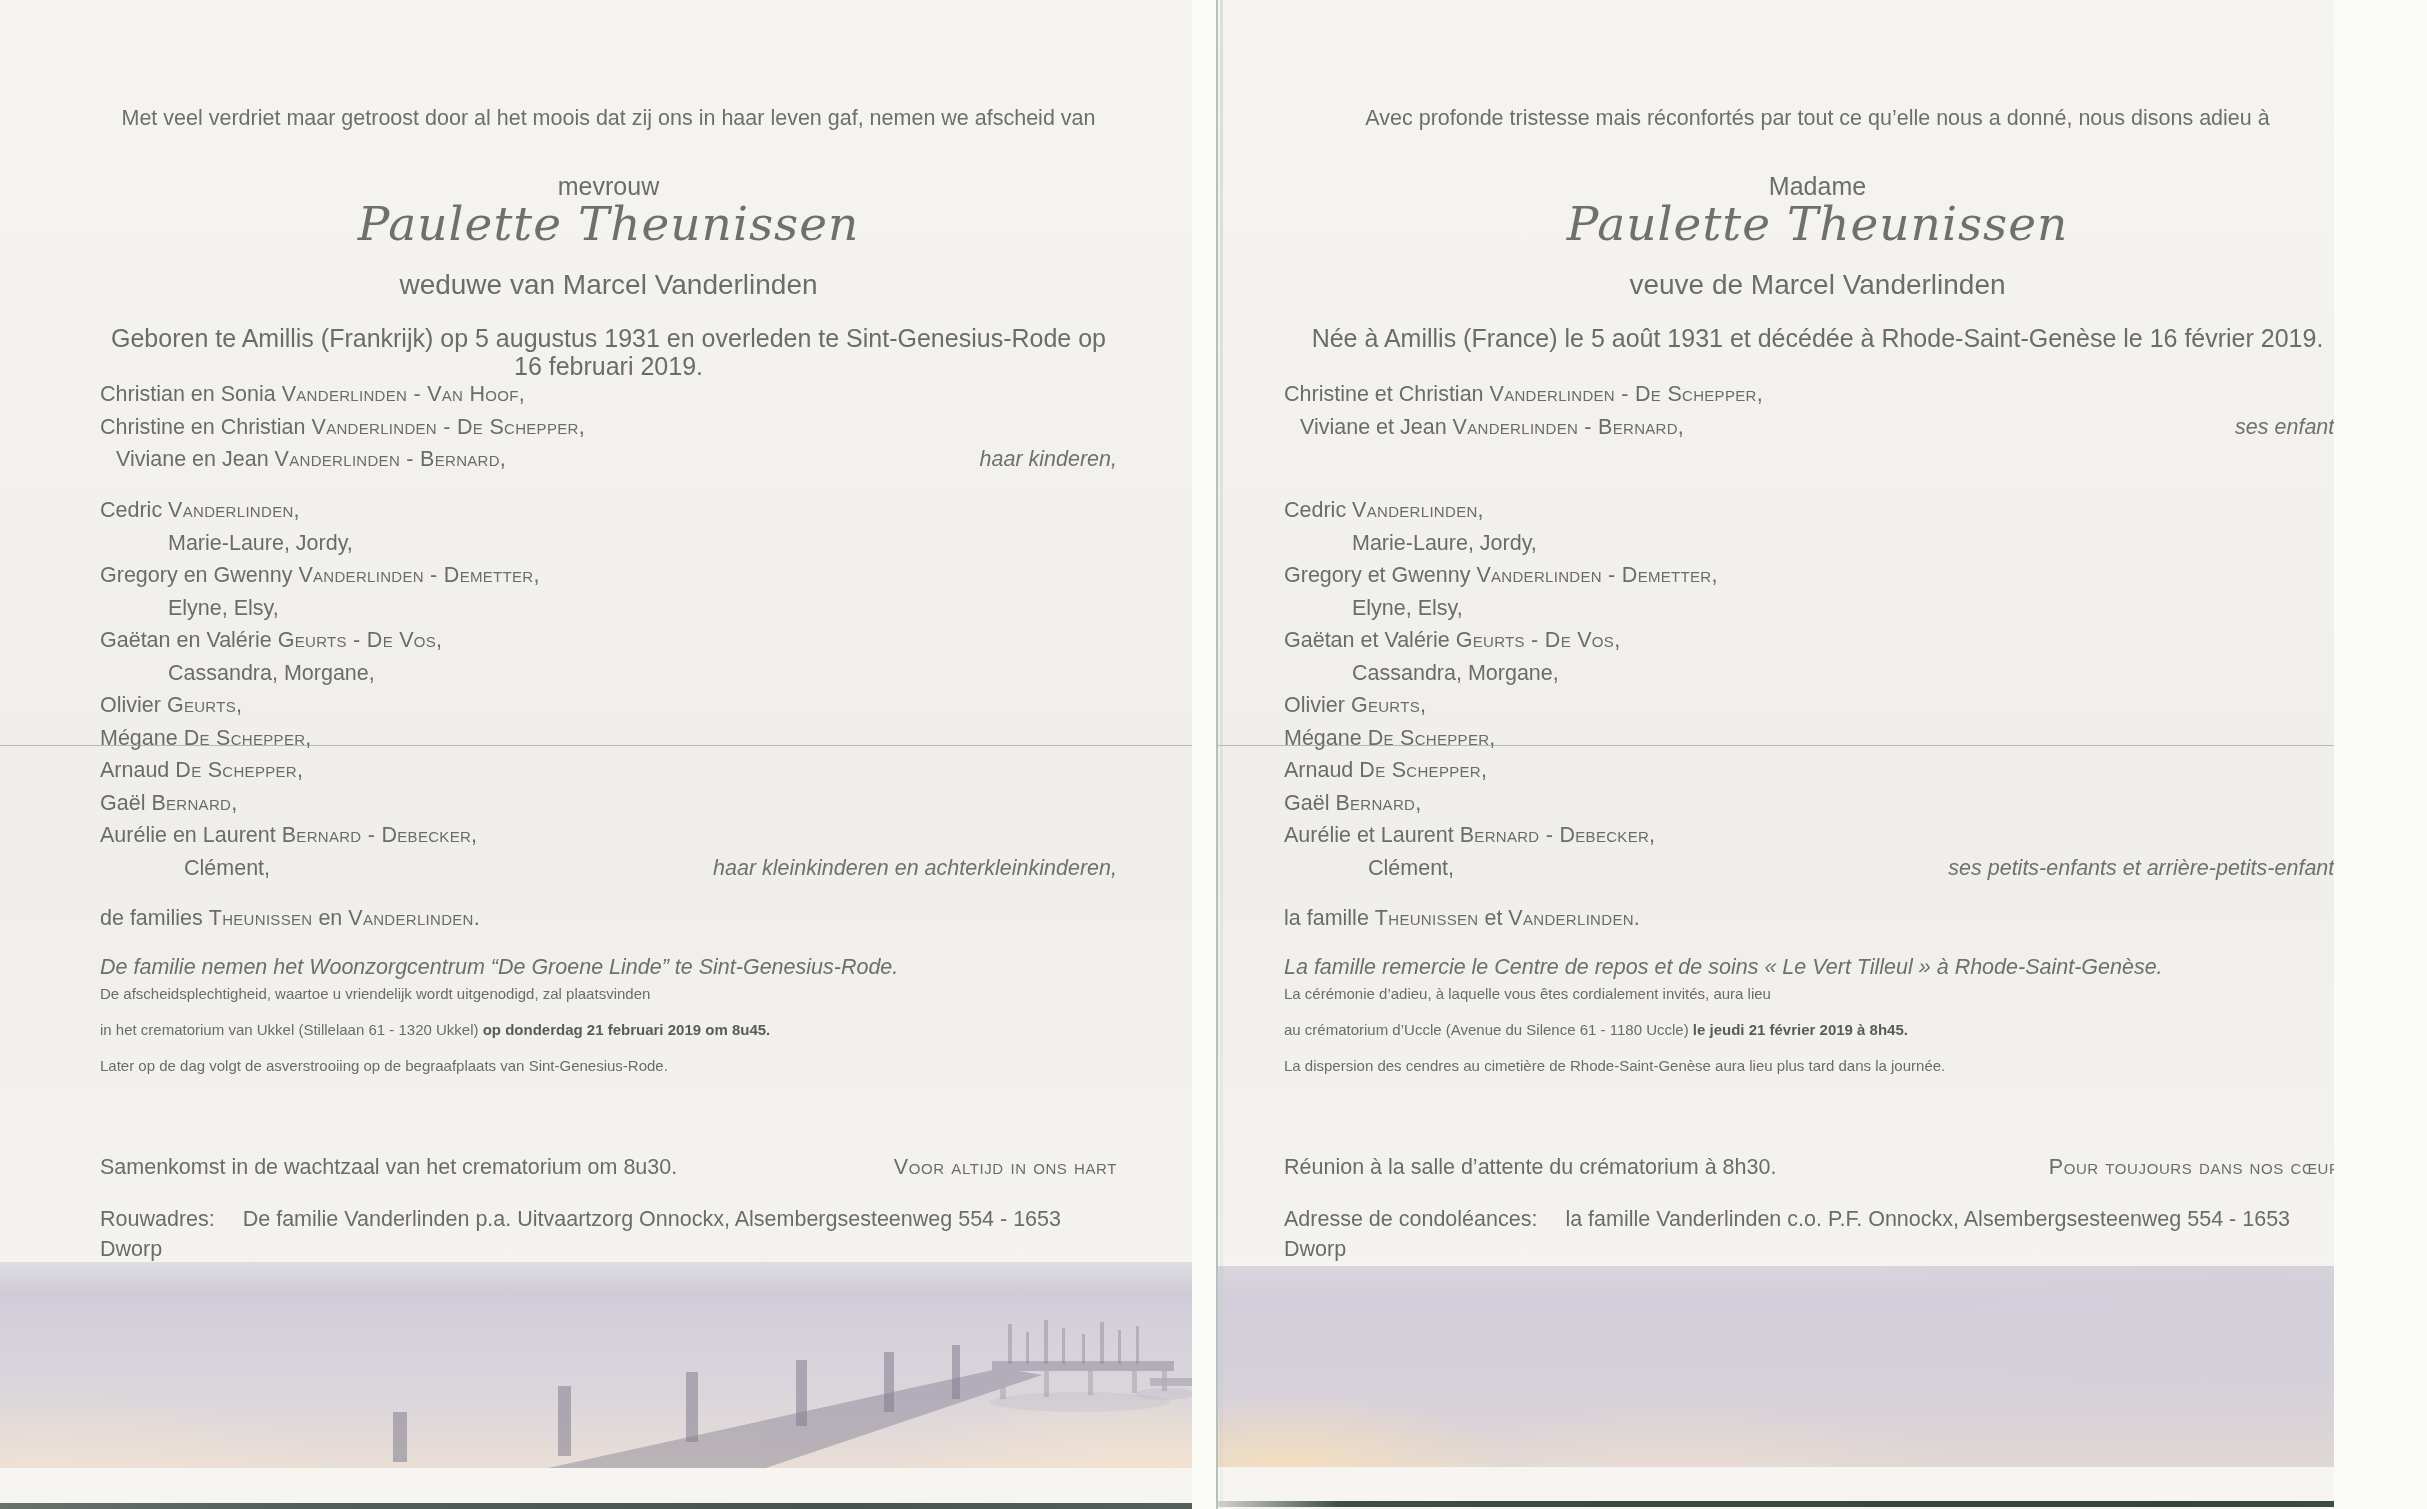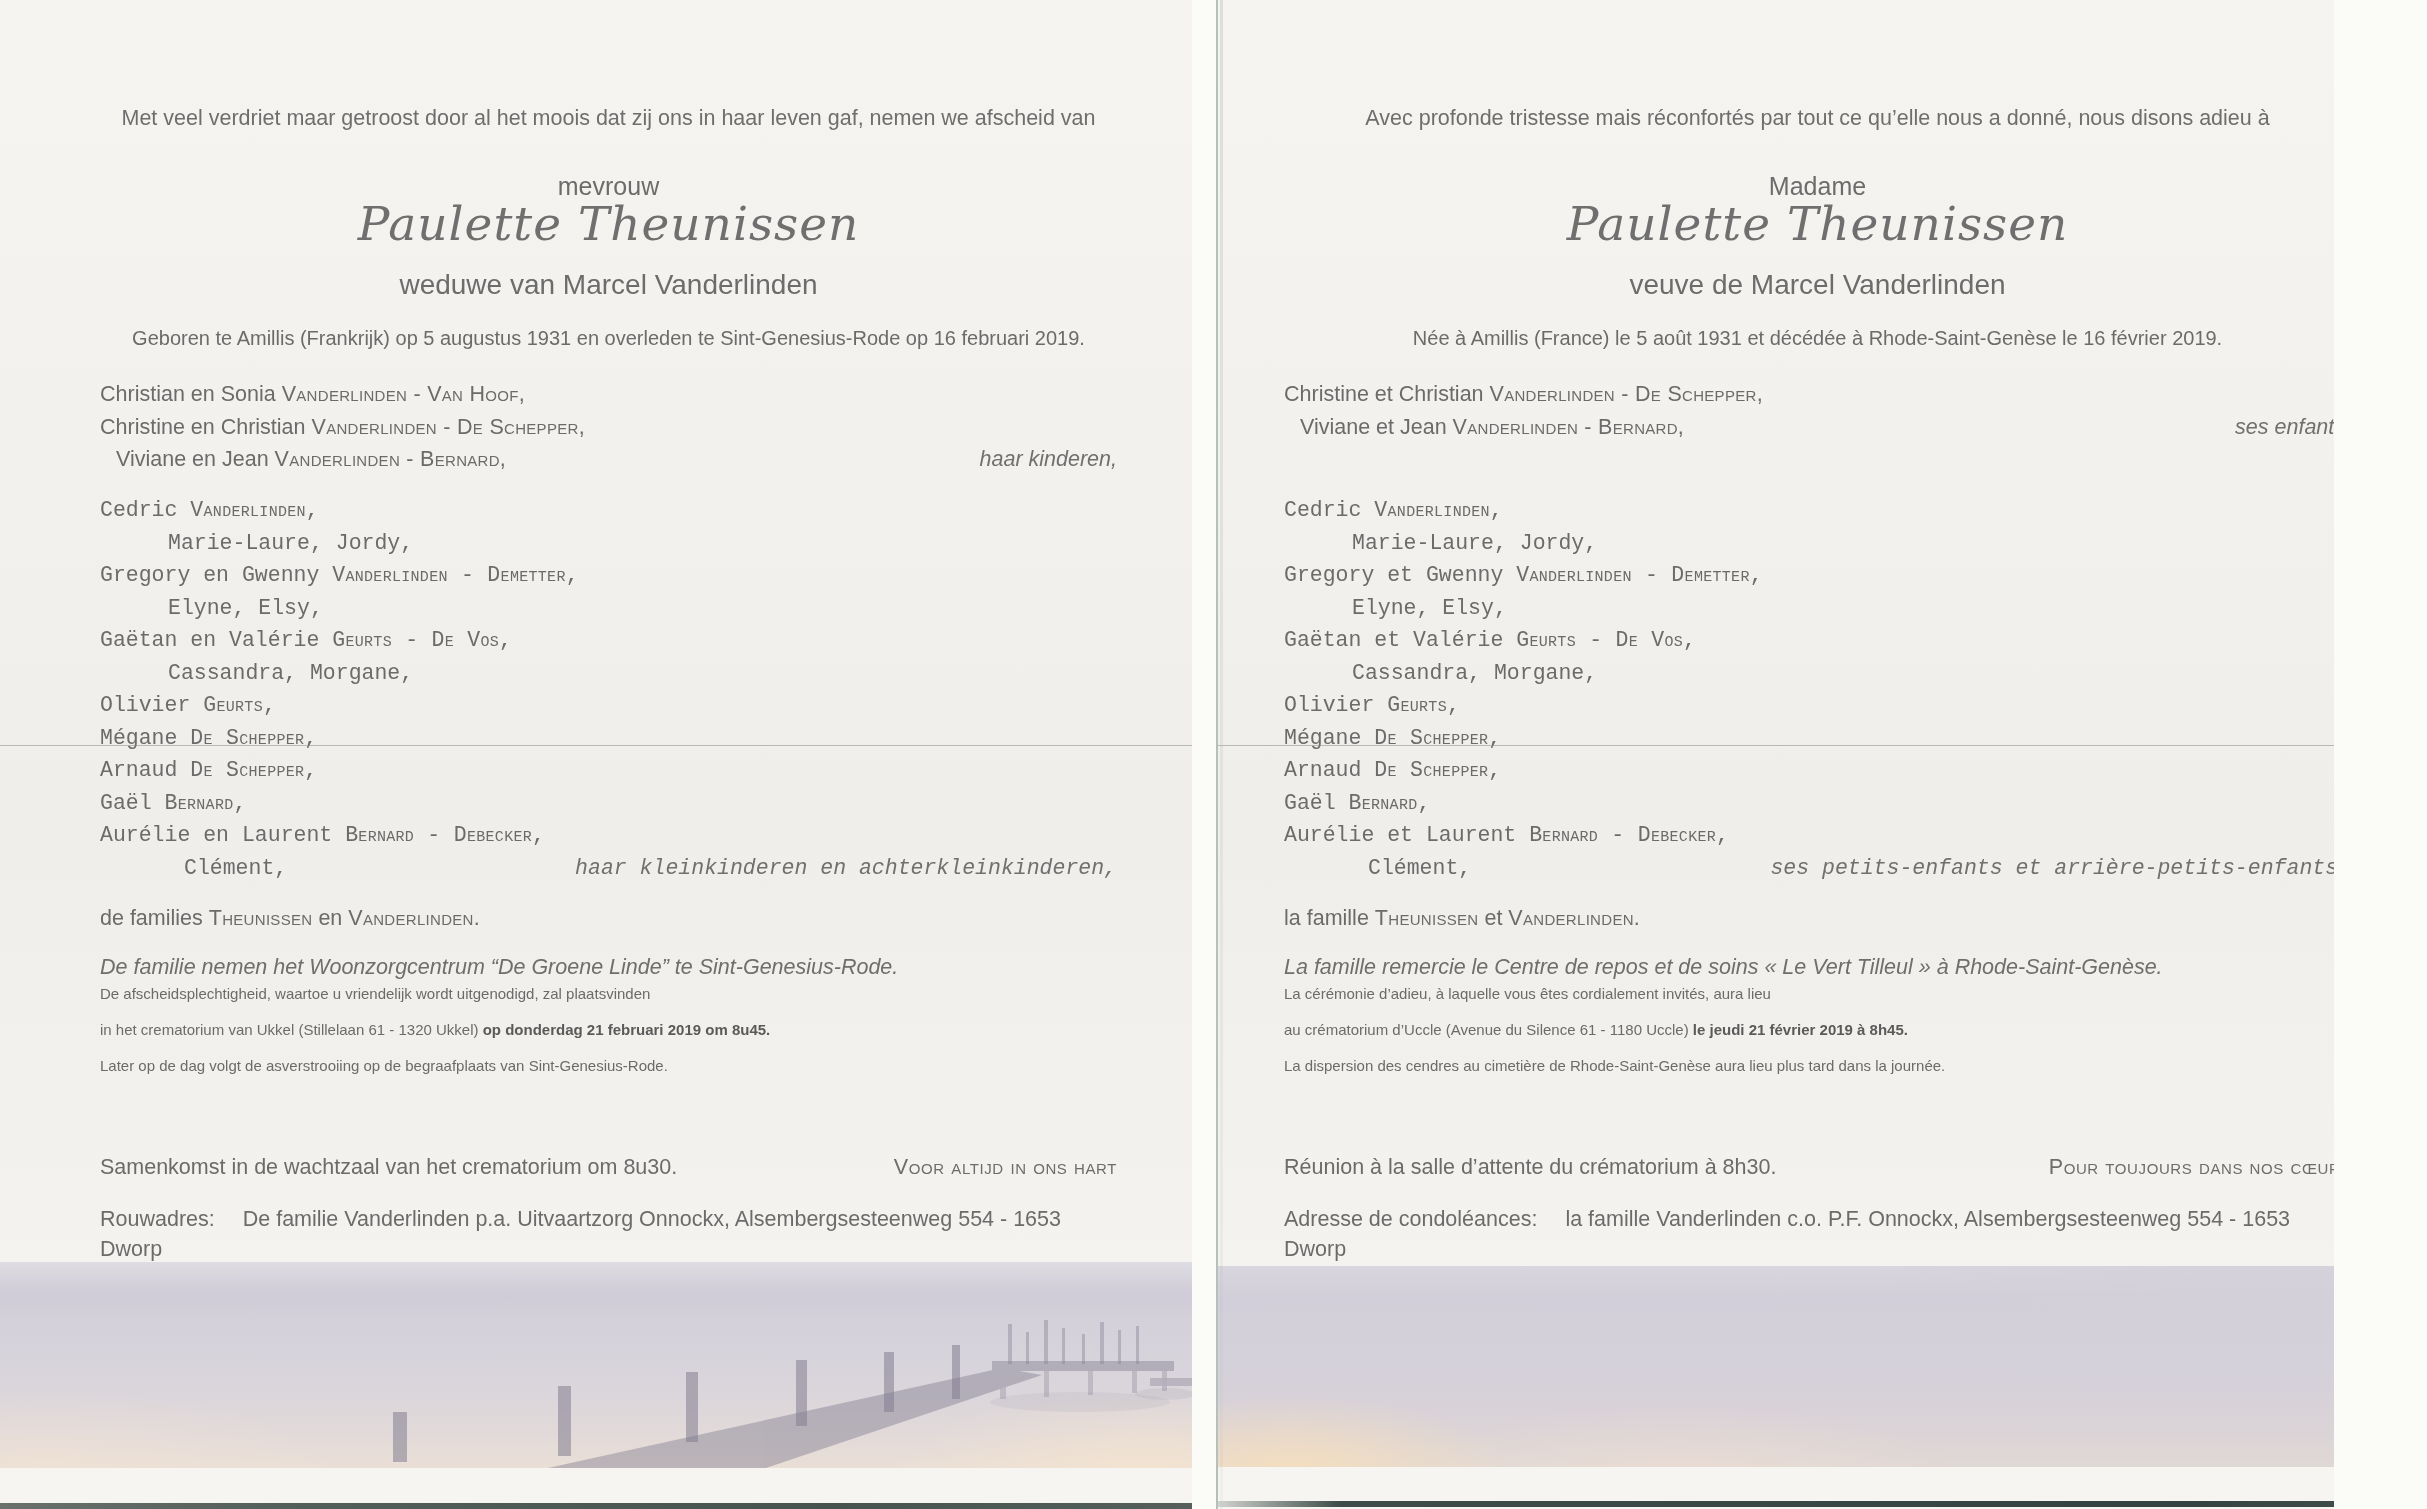--- a/index.html
+++ b/index.html
@@ -19,23 +19,23 @@
   .abs{position:absolute;left:0;width:100%;box-sizing:border-box;}
   .panel-left  .abs{padding-left:100px;padding-right:75px;}
   .panel-right .abs{padding-left:66px;padding-right:78px;}
   .center{text-align:center;}
   p{margin:0;}
   .intro{top:104px;font-size:21.5px;line-height:28px;color:#6e6e6e;}
   .honorific{top:172px;font-size:25px;line-height:28px;color:#6c6c6c;}
   .deceased-name{top:194px;margin:0;font-family:"DejaVu Serif",serif;font-style:italic;font-weight:400;
         font-size:47px;line-height:60px;color:#6f6f6f;letter-spacing:1px;}
   .relation{top:268px;font-size:28px;line-height:34px;color:#6c6c6c;}
-  .dates{top:324px;font-size:20px;line-height:28px;}
+  .dates{top:324px;font-size:25px;line-height:28px;}
   .children{top:378px;}
-  .grandchildren{top:494px;font-family:Liberation Mono, monospace;}
+  .grandchildren{top:494px;}
   .families{top:902px;}
   .names-list{font-size:21.5px;}
   .names-list .line{display:flex;justify-content:flex-start;align-items:baseline;line-height:32.5px;height:32.5px;}
   .names-list .line.has-note{justify-content:space-between;margin-left:16px;}
   .line.indent .line-main{padding-left:68px;}
   .sc{font-variant:small-caps;letter-spacing:.3px;}
   .note{font-style:italic;color:#707070;}
   .b{font-weight:bold;color:#5a5a5a;}
   .thanks{top:952px;font-size:21.5px;line-height:30px;font-style:italic;color:#6e6e6e;}
   .ceremony{top:976px;font-size:15px;}

